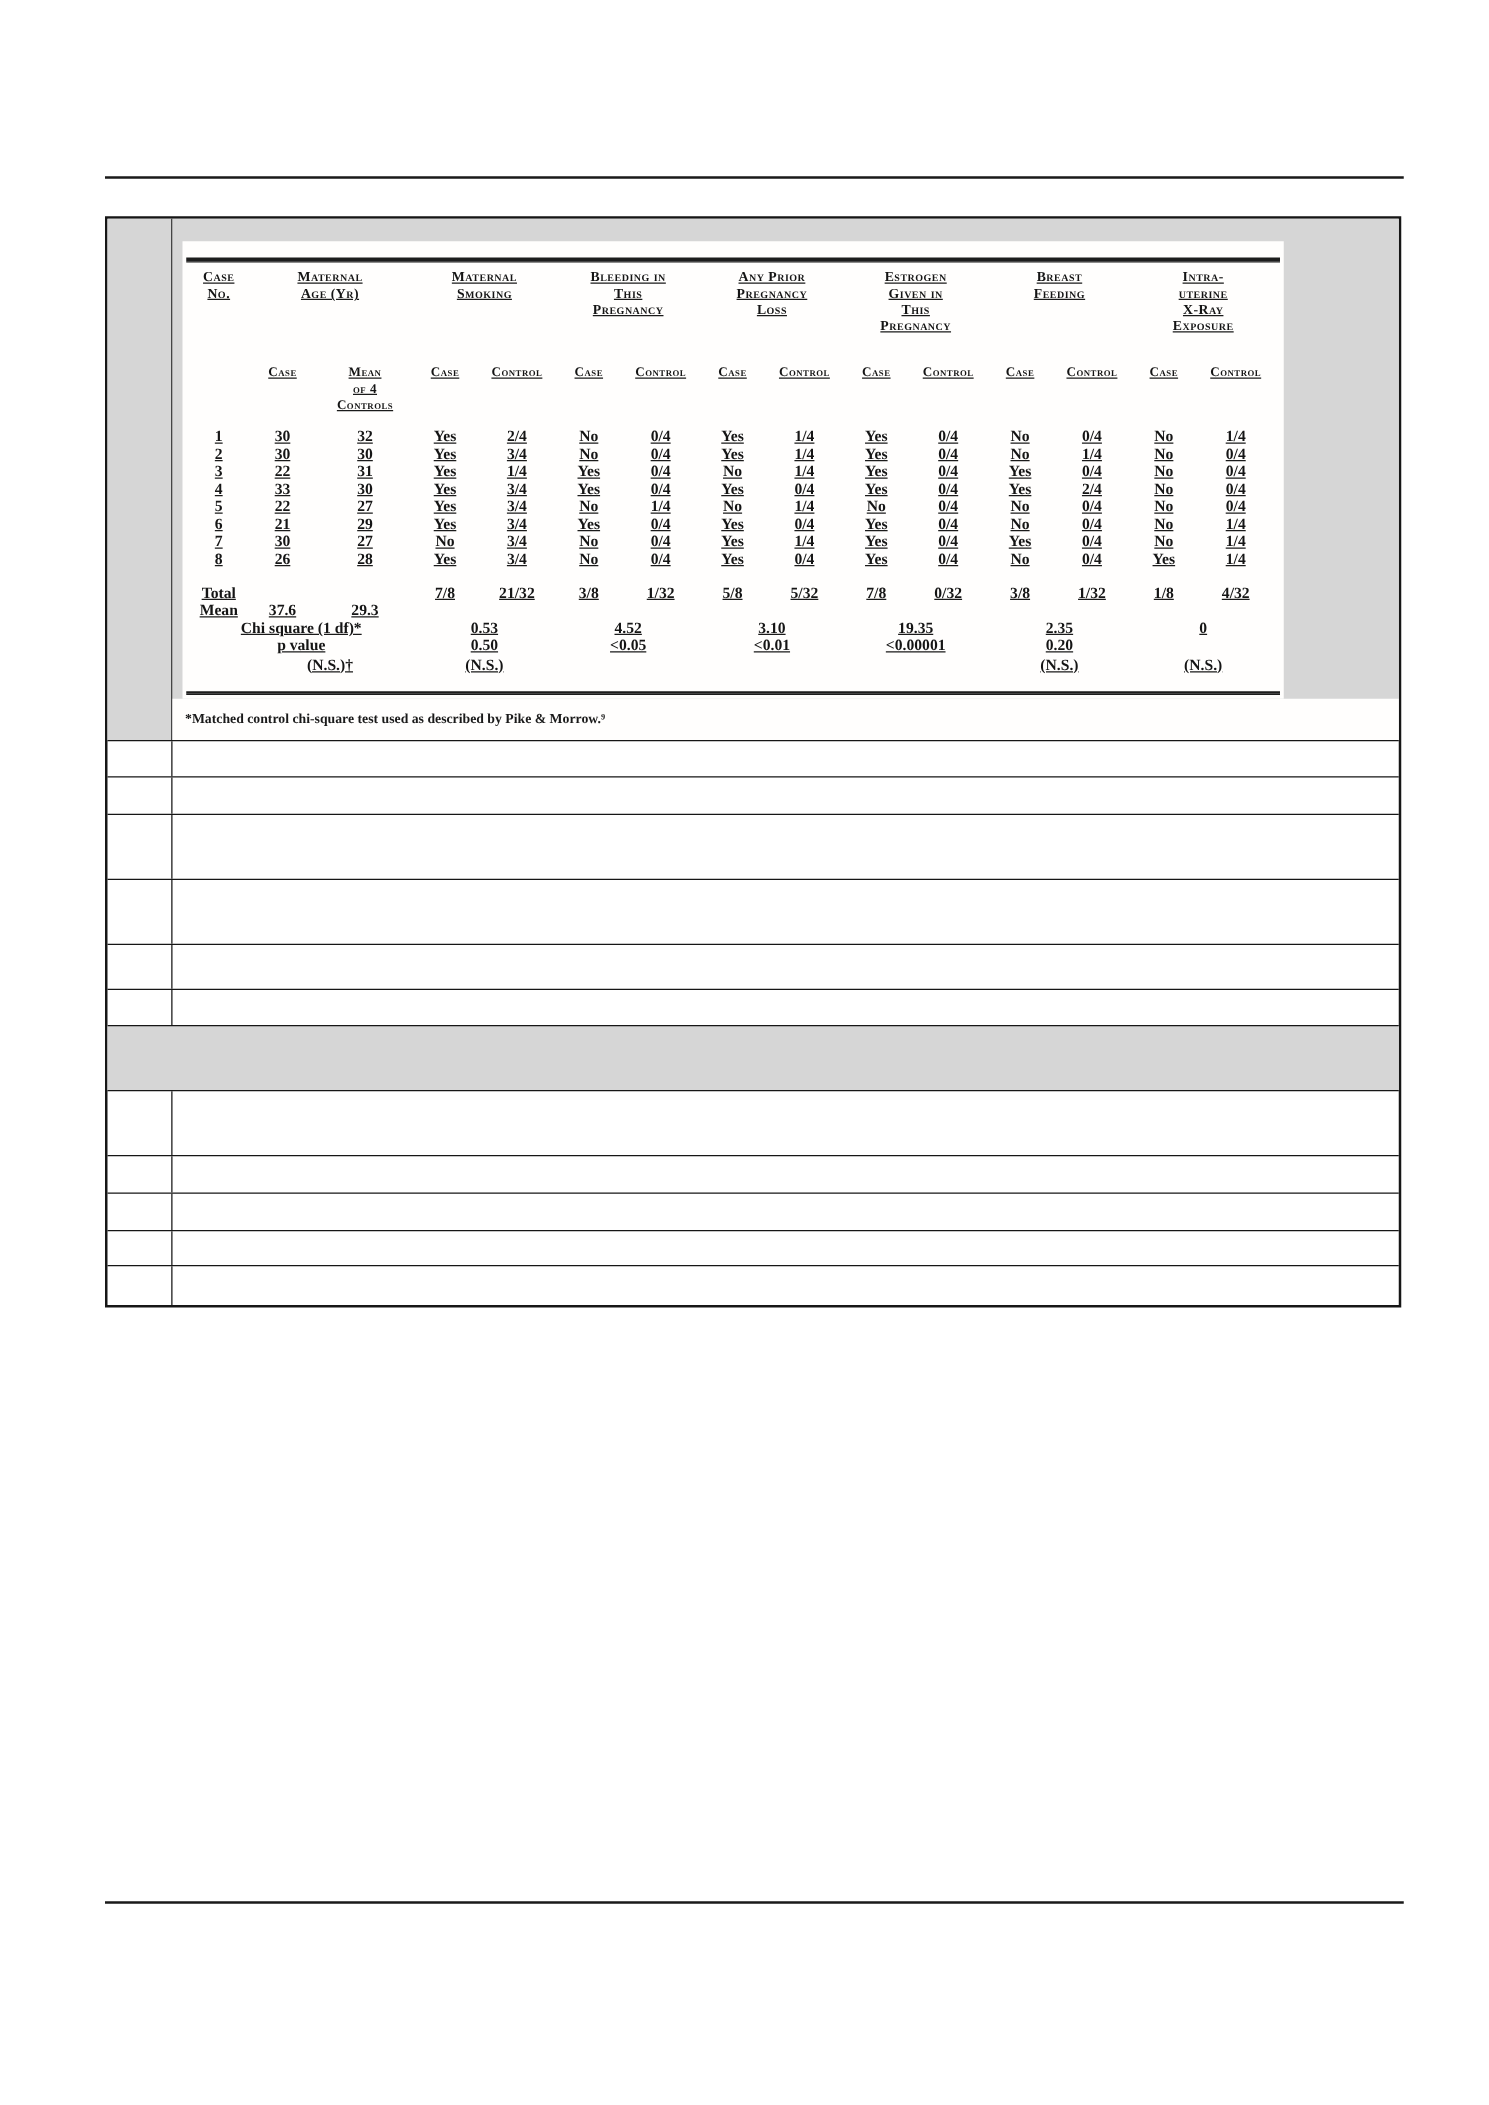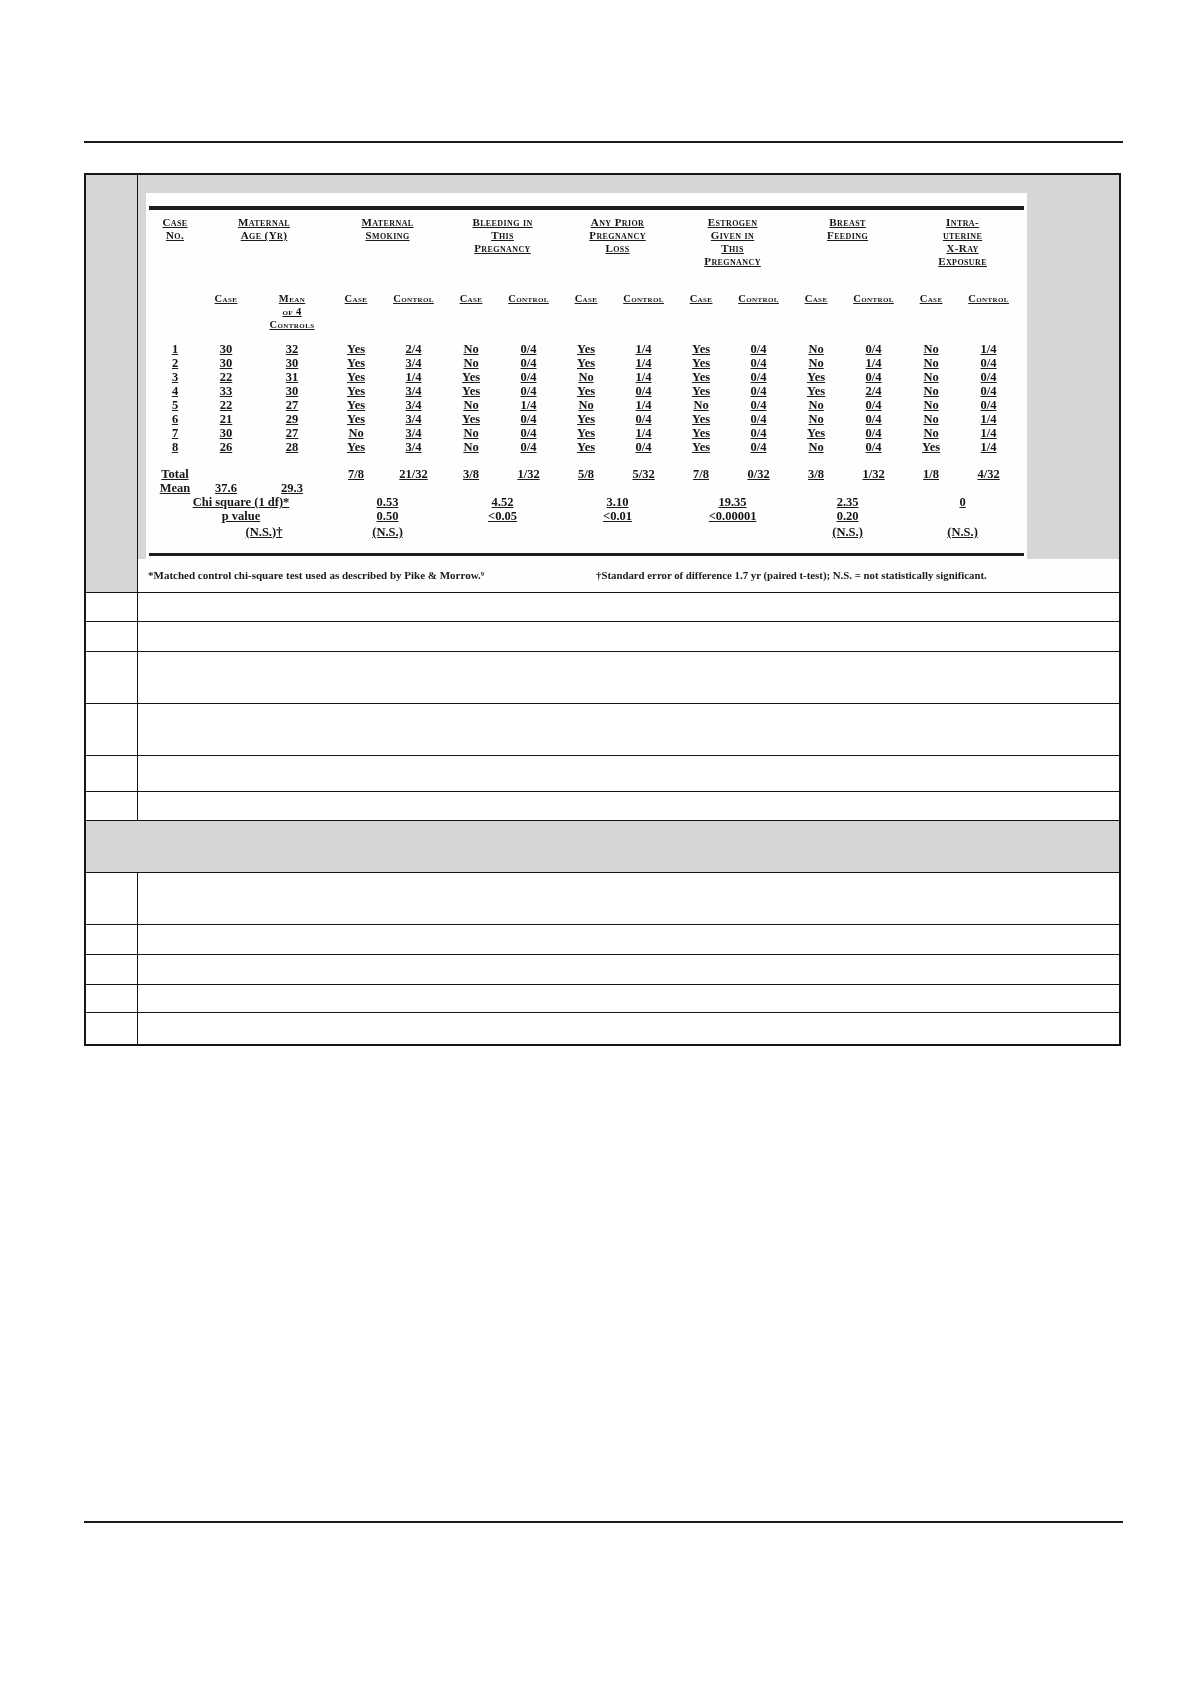--- a/index.html
+++ b/index.html
@@ -326,21 +326,20 @@
               <td colspan="2">(N.S.)</td>
             </tr>
           </tbody>
             </table>
 
           <div class="rule-bottom"></div>
         </div>
 
         <div class="foot-strip">
           <span class="fl">*Matched control chi-square test used as described by Pike &amp; Morrow.⁹</span>
-          <span class="fr">†Standard error of difference 1.7 yr (paired t-test); N.S. = not statistically significant.</span>
         </div>
 
       </div>
     </div>
 
     <div class="grow r2">
         <div class="lcell"></div>
         <div class="mcell"></div>
       </div>
     <div class="grow r3">

